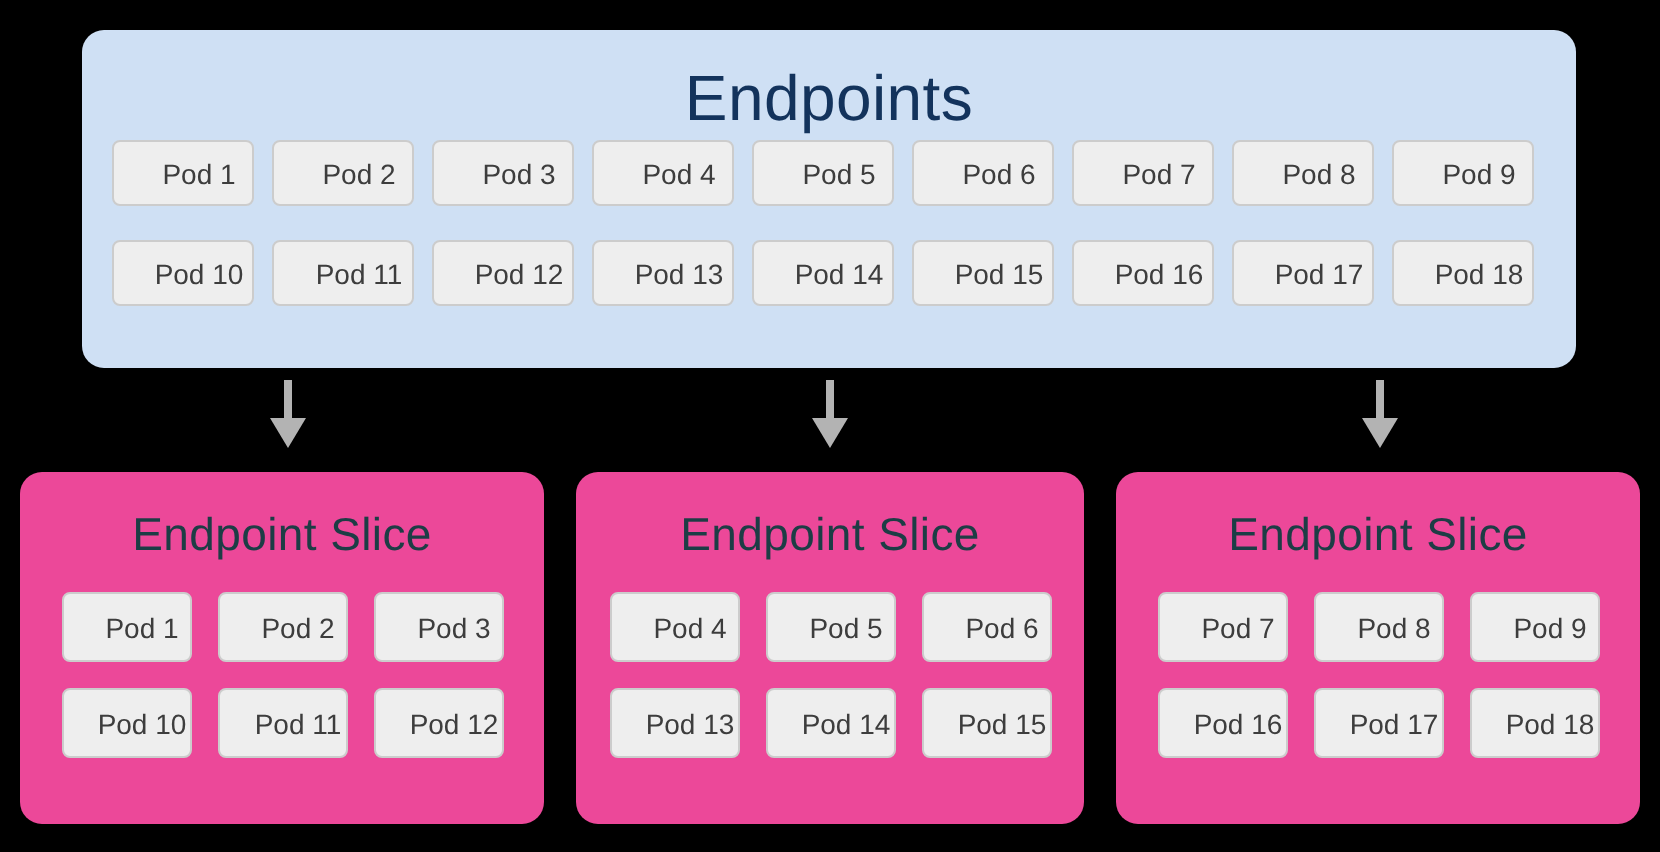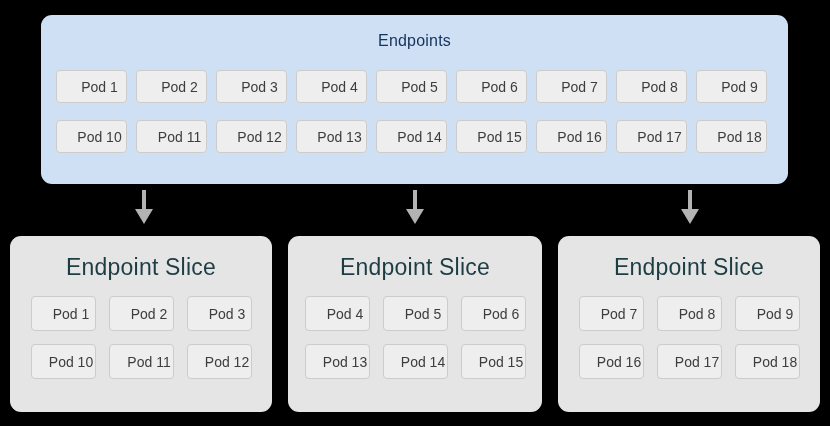--- a/index.html
+++ b/index.html
@@ -32,21 +32,21 @@
     background: #cfe0f4;
     border-radius: 11px;
     box-sizing: border-box;
   }
   .endpoints-title {
     position: absolute;
     left: 0;
     top: 18px;
     width: 100%;
     text-align: center;
-    font-size: 16px;
+    font-size: 32px;
     color: #13335c;
     letter-spacing: 0.2px;
     line-height: 1;
   }
   .endpoints-grid {
     position: absolute;
     left: 15px;
     top: 55px;
     width: 717px;
   }
@@ -84,21 +84,21 @@
   .arrow svg { display: block; }
   .arrow-1 { left: 131px; top: 190px; }
   .arrow-2 { left: 402px; top: 190px; }
   .arrow-3 { left: 677px; top: 190px; }
 
   
   .slice-panel {
     position: absolute;
     top: 236px;
     height: 176px;
-    background: #e5e5e5;
+    background: #ec4899;
     border-radius: 11px;
     box-sizing: border-box;
   }
   .slice-1 { left: 10px;  width: 262px; }
   .slice-2 { left: 288px; width: 254px; }
   .slice-3 { left: 558px; width: 262px; }
 
   .slice-title {
     position: absolute;
     left: 0;

